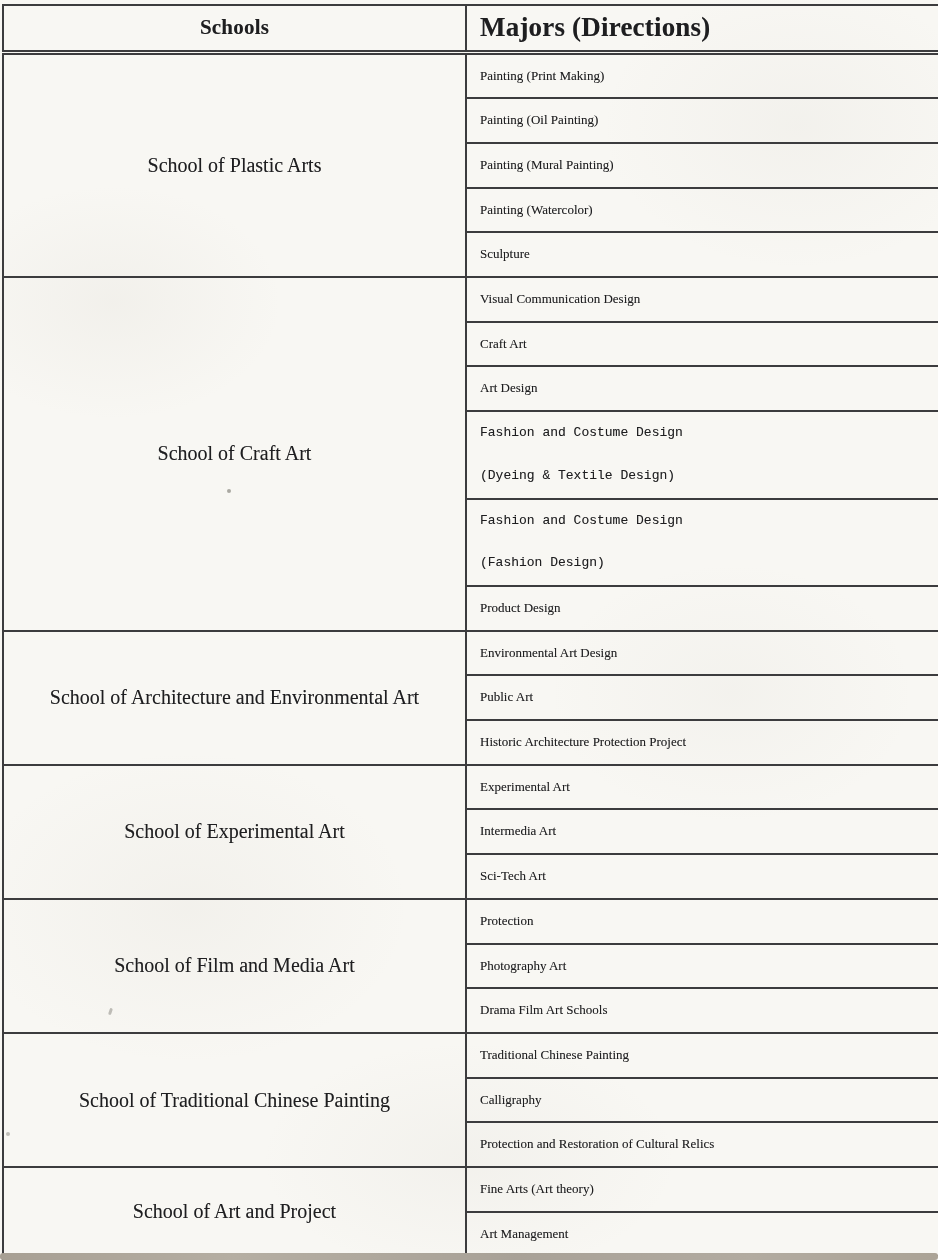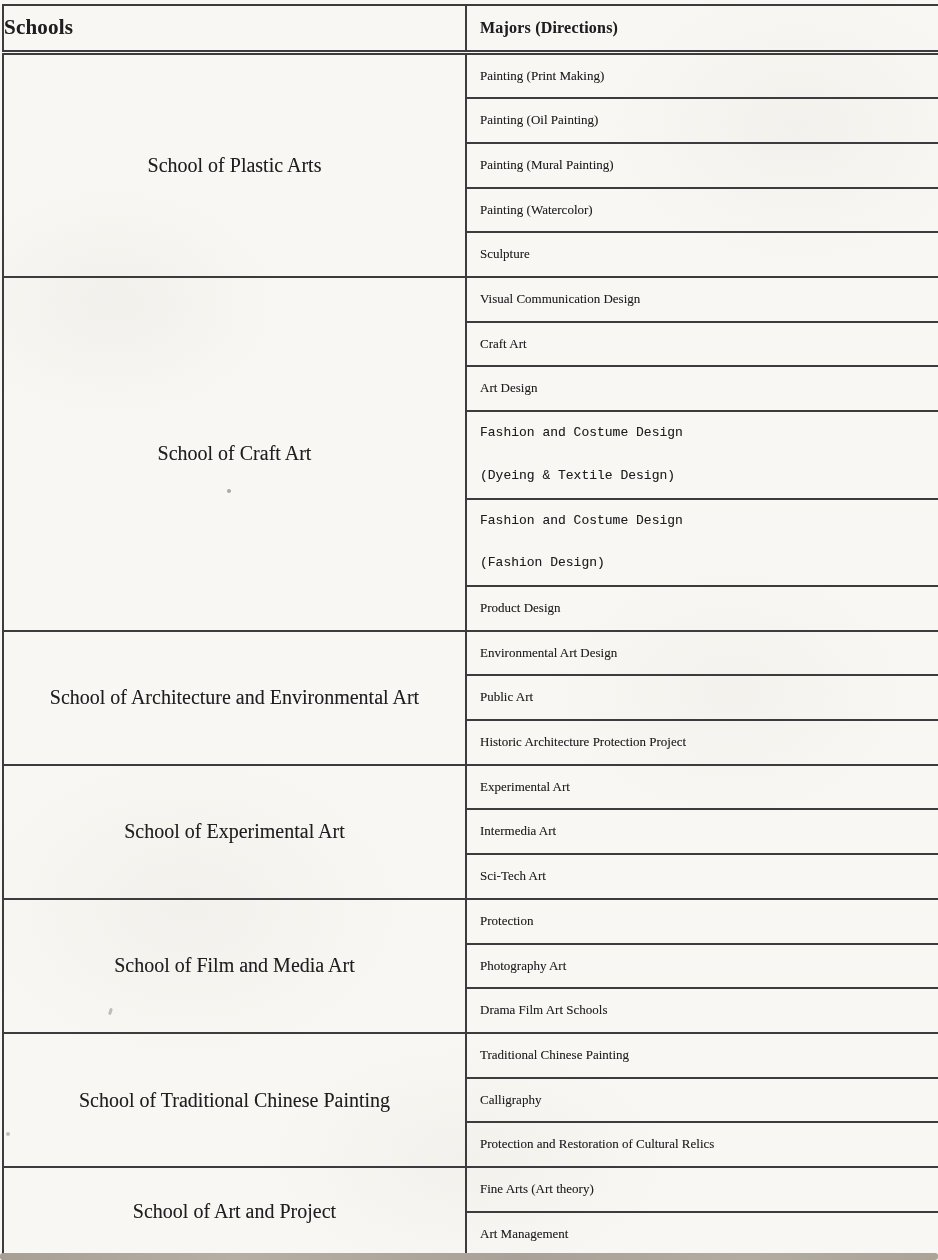--- a/index.html
+++ b/index.html
@@ -41,28 +41,28 @@
   
   .th-major, .major-cell { border-right: none; }
 
   tr.header-row { height: 47px; }
   tr.r  { height: 42.7px; }
   tr.r2 { height: 85.4px; font-family: Liberation Mono, monospace; }
 
   .th-school {
     font-weight: bold;
     font-size: 21px;
-    text-align: left;
+    text-align: center;
     vertical-align: middle;
     border-bottom: 5px double #3c3c3e;
     letter-spacing: 0.2px;
   }
   .th-major {
     font-weight: bold;
-    font-size: 16px;
+    font-size: 27px;
     text-align: left;
     vertical-align: middle;
     padding-left: 13px;
     border-bottom: 5px double #3c3c3e;
     letter-spacing: 0.2px;
   }
 
   .school-cell {
     font-size: 20px;
     text-align: center;

